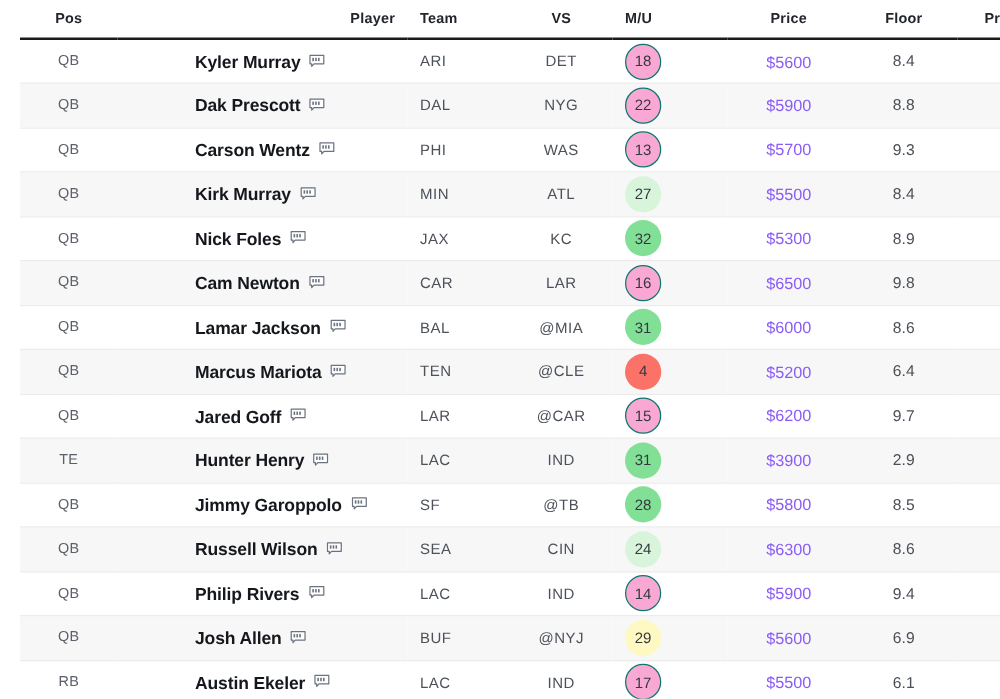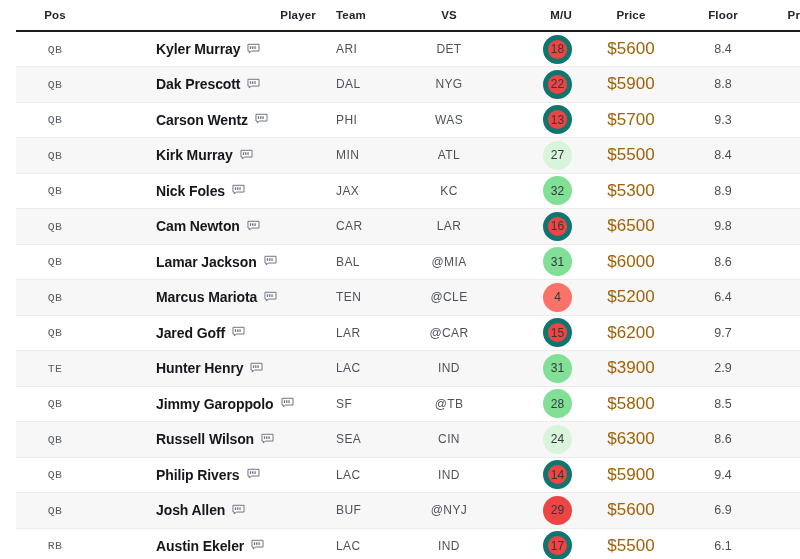--- a/index.html
+++ b/index.html
@@ -46,21 +46,21 @@
   }
   thead tr {
     border-bottom: 2px solid #1a1a1a;
   }
 
   
   th.c-pos,  td.c-pos   { text-align: center; width: 58px; }
   th.c-player, td.c-player { text-align: left;  width: 222px; padding-left: 18px; }
   th.c-team, td.c-team  { text-align: left; width: 62px; }
   th.c-vs,   td.c-vs    { text-align: center; width: 62px; }
-  th.c-mu,   td.c-mu    { text-align: right; width: 72px; }
+  th.c-mu,   td.c-mu    { text-align: left; width: 72px; }
   th.c-price,td.c-price { text-align: center; width: 78px; }
   th.c-floor,td.c-floor { text-align: center; width: 66px; }
   th.c-proj, td.c-proj  { text-align: center; width: 86px; }
 
   th.c-player { text-align: right; padding-left: 0; }
 
   
   tbody tr {
     height: 35.5px;
     background: #ffffff;
@@ -74,21 +74,20 @@
     vertical-align: middle;
     font-size: 12.5px;
     color: #4a4f57;
     white-space: nowrap;
   }
 
   td.c-pos {
     font-size: 11.5px;
     color: #5b6068;
     letter-spacing: 0.3px;
-    font-family: Liberation Mono, monospace;
   }
 
   .player-cell {
     display: flex;
     align-items: center;
     justify-content: flex-start;
     padding-left: 44px;
     gap: 7px;
   }
   .player-name {
@@ -119,25 +118,25 @@
     align-items: center;
     justify-content: center;
     width: 29px;
     height: 29px;
     border-radius: 50%;
     font-size: 12px;
     color: #33383f;
     box-sizing: border-box;
   }
   .mu-badge.empty {
-    background: #ef4444;
-    border: 5px solid #0f766e;
-  }
-
-  td.c-price { font-size: 17px; color: #a16207; }
+    background: #f9a8d4;
+    border: 1px solid #0f766e;
+  }
+
+  td.c-price { font-size: 13px; color: #8b5cf6; }
   td.c-floor { font-size: 12.5px; color: #4a4f57; }
   td.c-proj  { font-size: 13px; font-weight: bold; color: #14171c; }
 </style>
 </head>
 <body>
 
 <div class="table-wrap">
   <table class="proj-table">
     <thead>
       <tr>
@@ -449,21 +448,21 @@
                   <path d="M1.2 1.6h13.6v8.3H5.2L2.9 12.4V9.9H1.2z" fill="#ffffff" stroke="#6b7280" stroke-width="1.2" stroke-linejoin="round"></path>
                   <rect x="3.5" y="4.0" width="1.6" height="3.3" fill="#6b7280"></rect>
                   <rect x="6.3" y="4.0" width="1.6" height="3.3" fill="#6b7280"></rect>
                   <rect x="9.1" y="4.0" width="1.6" height="3.3" fill="#6b7280"></rect>
                 </svg>
               </span>
             </div>
           </td>
           <td class="c-team">BUF</td>
           <td class="c-vs">@NYJ</td>
-          <td class="c-mu"><span class="mu-badge" style="background: #ef4444;">29</span></td>
+          <td class="c-mu"><span class="mu-badge" style="background: #fef9c3;">29</span></td>
           <td class="c-price">$5600</td>
           <td class="c-floor">6.9</td>
           <td class="c-proj">17.6</td>
         </tr>
         <tr>
           <td class="c-pos">RB</td>
           <td class="c-player">
             <div class="player-cell">
               <span class="player-name">Austin Ekeler</span>
               <span class="comment-icon">

